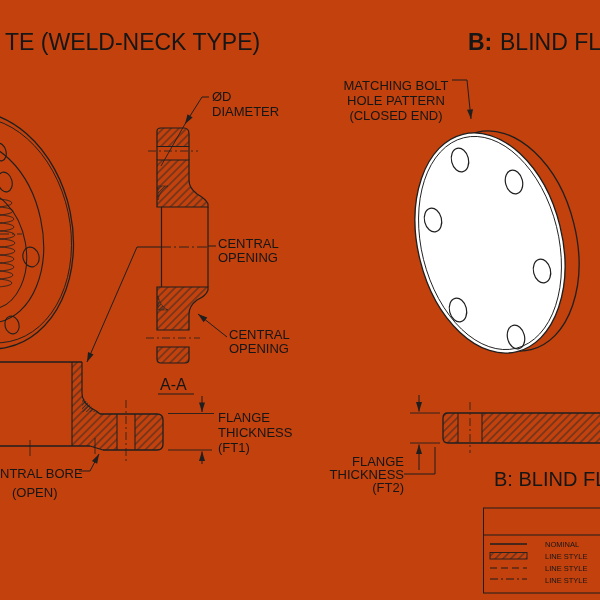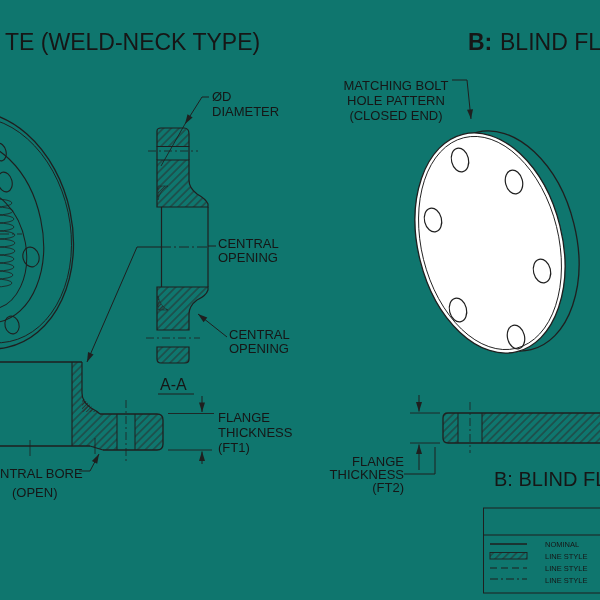--- a/index.html
+++ b/index.html
@@ -1,16 +1,16 @@
 <!DOCTYPE html>
 <html><head>
 <meta charset="utf-8">
 <style>
   html,body{margin:0;padding:0;background:#fff;}
-  #stage{position:relative;width:600px;height:600px;background:#0f766e;overflow:hidden;
+  #stage{position:relative;width:600px;height:600px;background:#c2410c;overflow:hidden;
          font-family:"Liberation Sans", sans-serif;}
   svg text{fill:#161616;font-family:"Liberation Sans", sans-serif;}
   .t-big{font-size:23px;}
   .t-big-b{font-size:23px;font-weight:bold;}
   .t-mid{font-size:20px;}
   .t-lab{font-size:13px;}
   .t-aa{font-size:16px;}
   .t-tiny{font-size:7.5px;}
 </style>
 </head>

